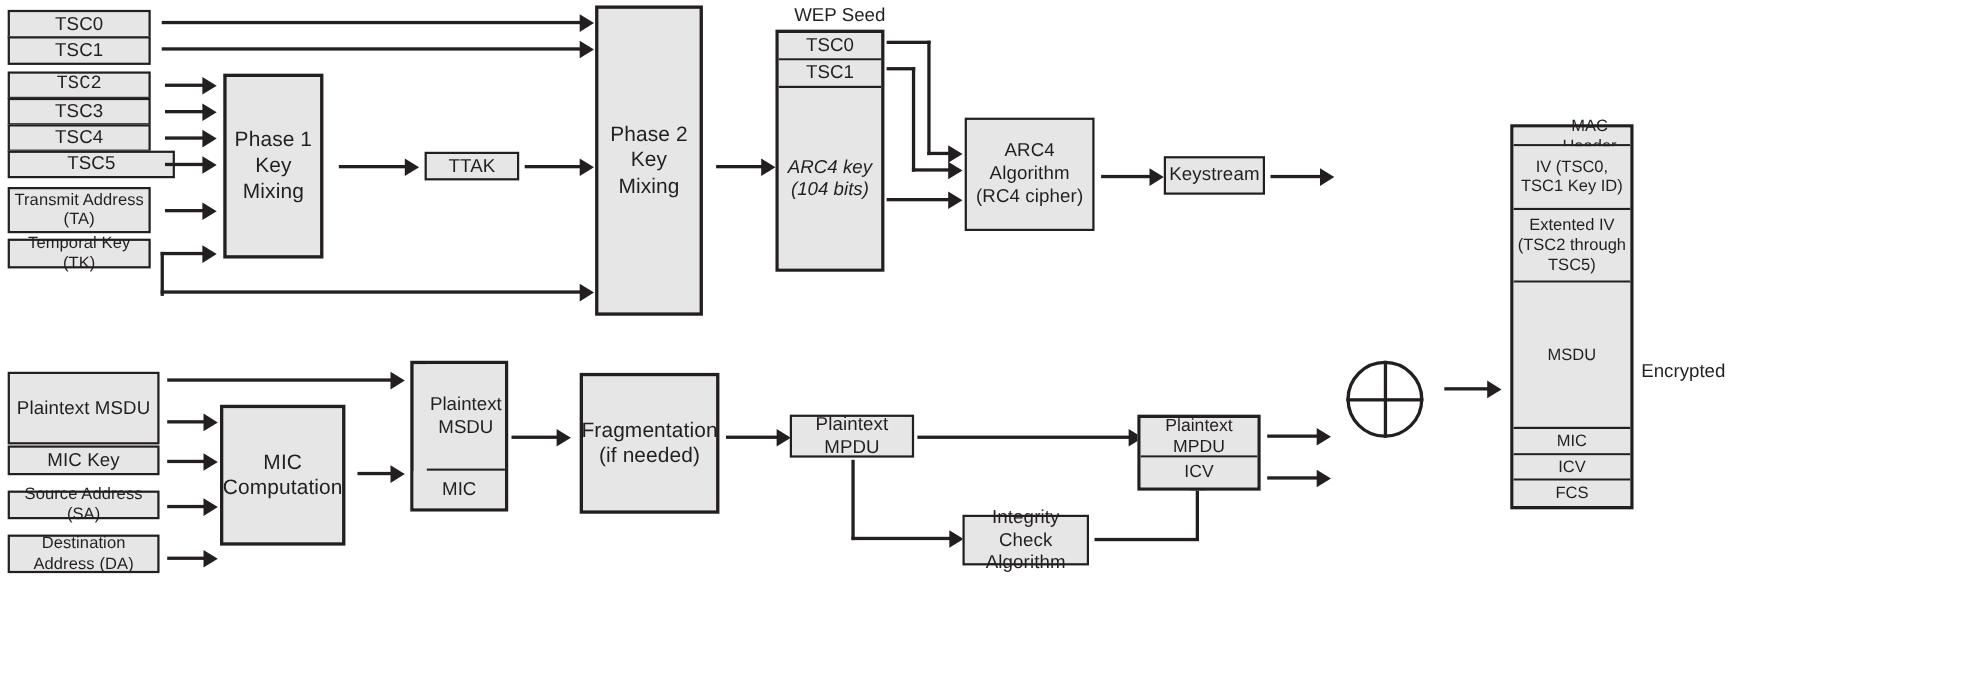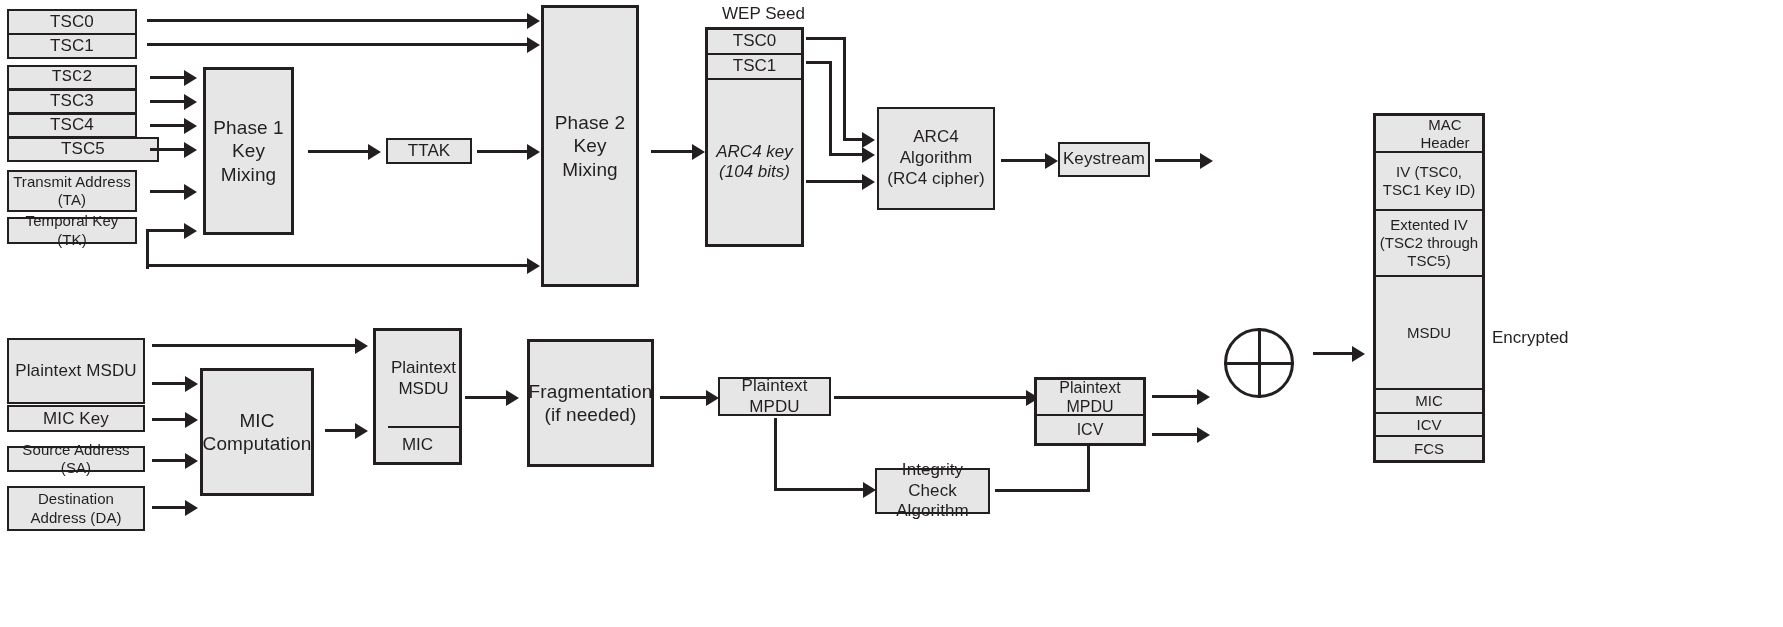--- a/index.html
+++ b/index.html
@@ -219,21 +219,21 @@
 
   <div class="xor-sym" style="left:1224px; top:328px; width:70px; height:70px;">
     <div class="vb"></div>
       <div class="hb"></div>
   </div>
 
   <div class="hline" style="left:1313px; top:352px; width:42px;"></div>
   <div class="arrowR" style="left:1352px; top:345.5px;"></div>
 
   <div class="stack" style="left:1373px; top:113px; width:112px; height:350px;">
-    <div class="cell" style="height:37px; font-size:15px;padding-left:32px;">
+    <div class="cell" style="height:17px; font-size:15px;padding-left:32px;">
       <span>MAC Header</span>
     </div>
     <div class="cell" style="height:58px; font-size:15px;">
       <span>IV (TSC0,
 TSC1 Key ID)</span>
     </div>
     <div class="cell" style="height:66px; font-size:15px;">
       <span>Extented IV
 (TSC2 through
 TSC5)</span>
@@ -255,21 +255,21 @@
 
   <div class="box" style="left:7px; top:338px; width:138px; height:66px;">
     <span>Plaintext MSDU</span>
   </div>
   <div class="box" style="left:7px; top:405px; width:138px; height:27px;align-items:flex-end;">
     <span>MIC Key</span>
   </div>
   <div class="box" style="left:7px; top:446px; width:138px; height:26px; font-size:15px;">
     <span>Source Address (SA)</span>
   </div>
-  <div class="box" style="left:7px; top:486px; width:138px; height:45px; font-size:15px;">
+  <div class="box" style="left:7px; top:486px; width:138px; height:35px; font-size:15px;">
     <span>Destination
 Address (DA)</span>
   </div>
 
   <div class="hline" style="left:152px; top:382px; width:35px;"></div>
   <div class="arrowR" style="left:185px; top:375.5px;"></div>
 
   <div class="hline" style="left:152px; top:418px; width:35px;"></div>
   <div class="arrowR" style="left:185px; top:411.5px;"></div>
 

